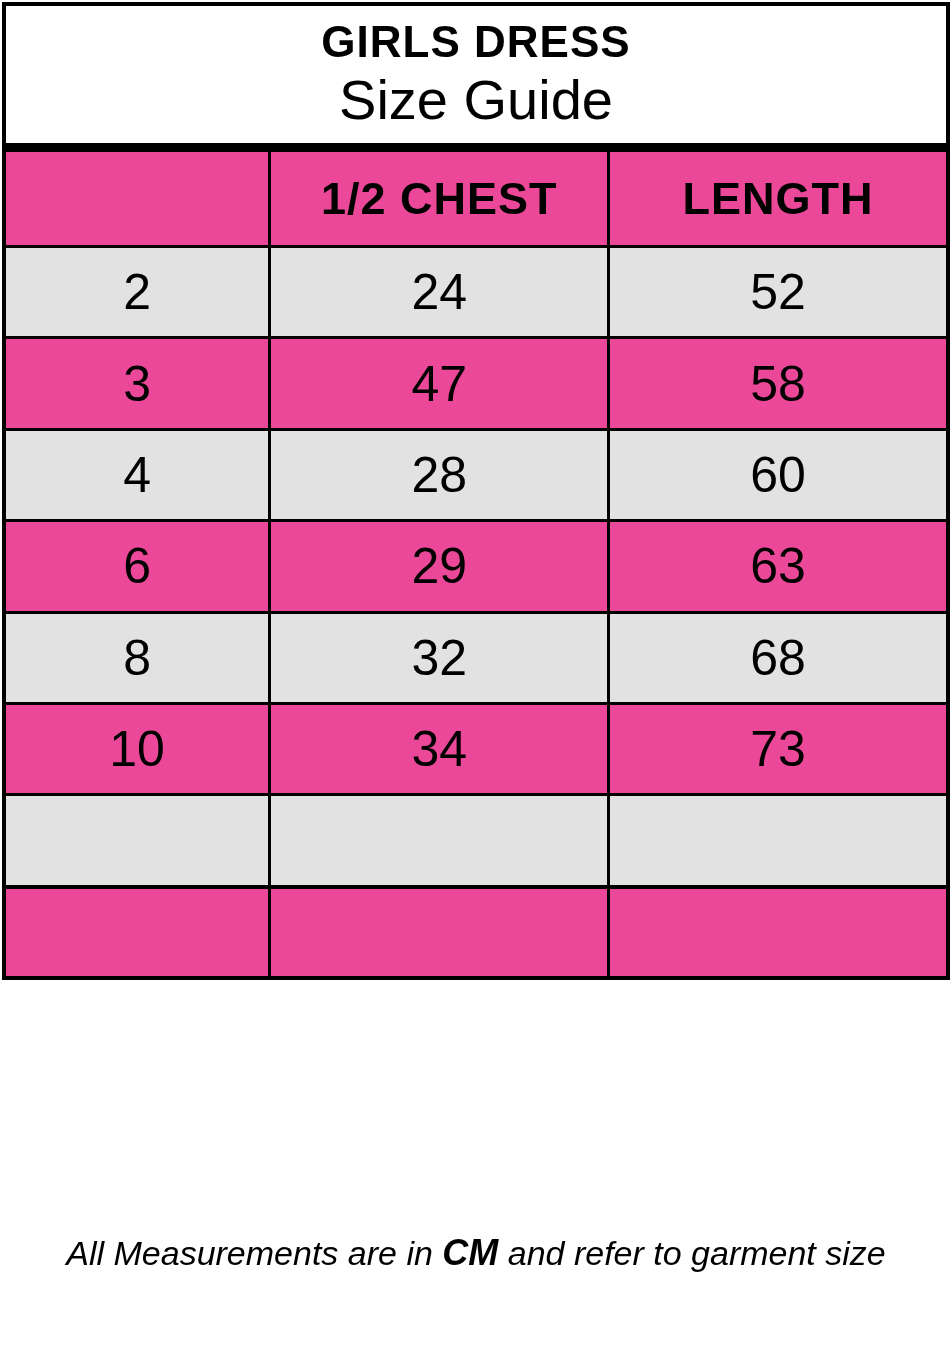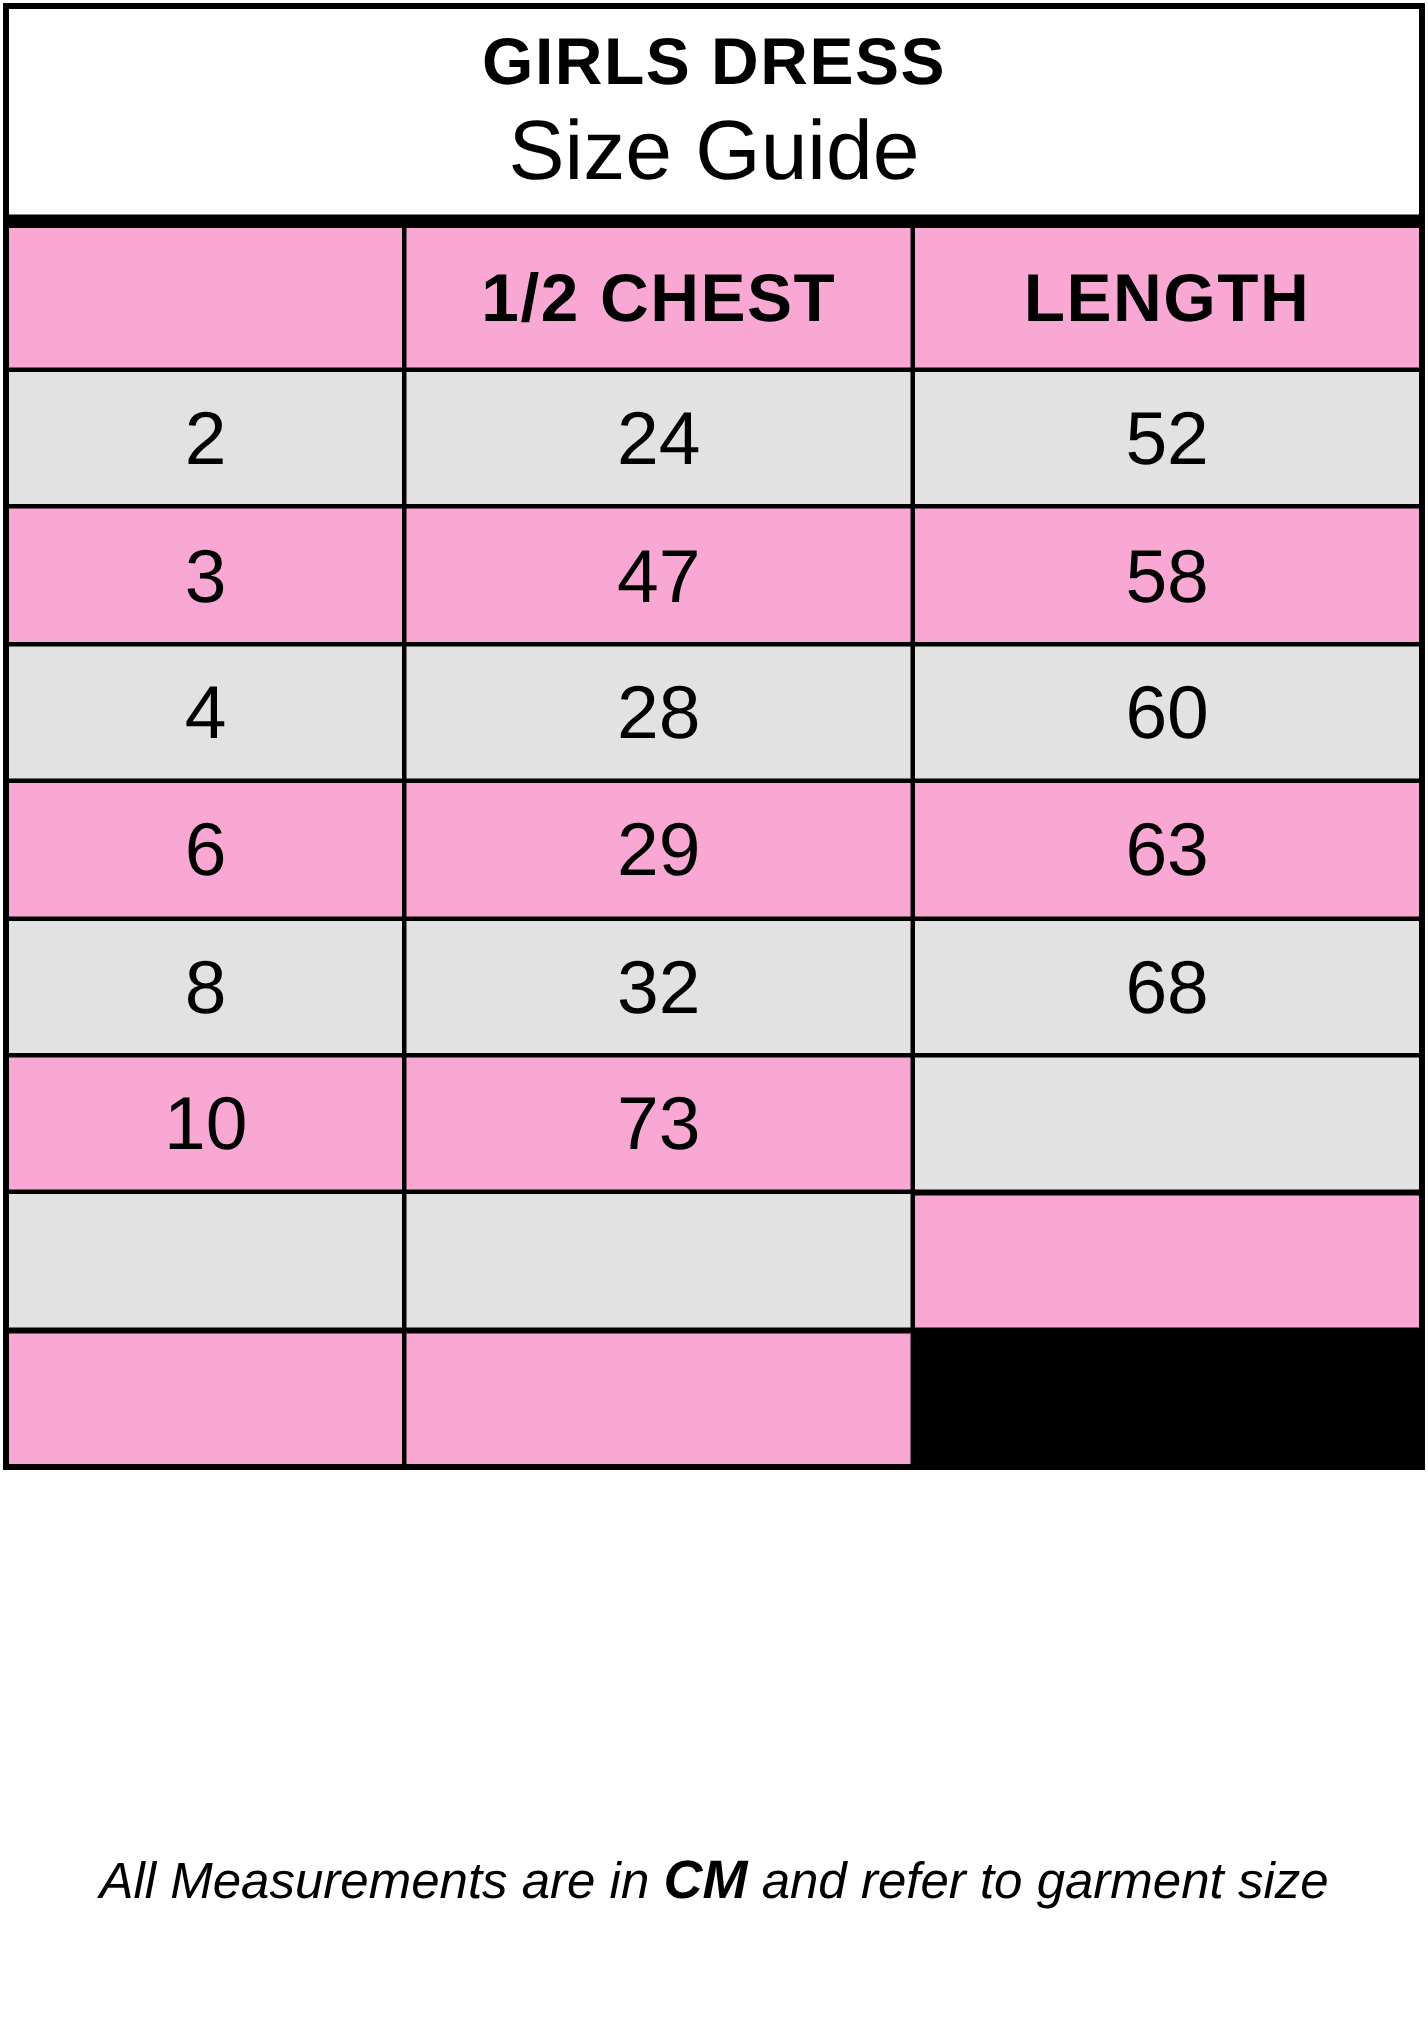--- a/index.html
+++ b/index.html
@@ -45,21 +45,21 @@
   }
   .grid {
     flex: 1 1 auto;
     display: grid;
     grid-template-columns: 27.9% 1fr 1fr;
     grid-template-rows: 93px repeat(8, 1fr);
     gap: 3px;
     background: #000;
   }
   .cell {
-    background: #f9a8d4;
+    background: #ec4899;
     display: flex;
     align-items: center;
     justify-content: center;
     font-size: 50px;
     font-weight: normal;
   }
   .cell.head {
     font-size: 45px;
     font-weight: bold;
     letter-spacing: 1px;
@@ -114,20 +114,21 @@
 
     <div class="cell">6</div>
     <div class="cell">29</div>
     <div class="cell">63</div>
 
     <div class="cell alt">8</div>
     <div class="cell alt">32</div>
     <div class="cell alt">68</div>
 
     <div class="cell">10</div>
+    <div class="cell">34</div>
     <div class="cell">73</div>
 
     <div class="cell alt"></div>
     <div class="cell alt"></div>
     <div class="cell alt"></div>
 
     <div class="cell row-last"></div>
     <div class="cell row-last"></div>
     <div class="cell row-last"></div>
   </div>

